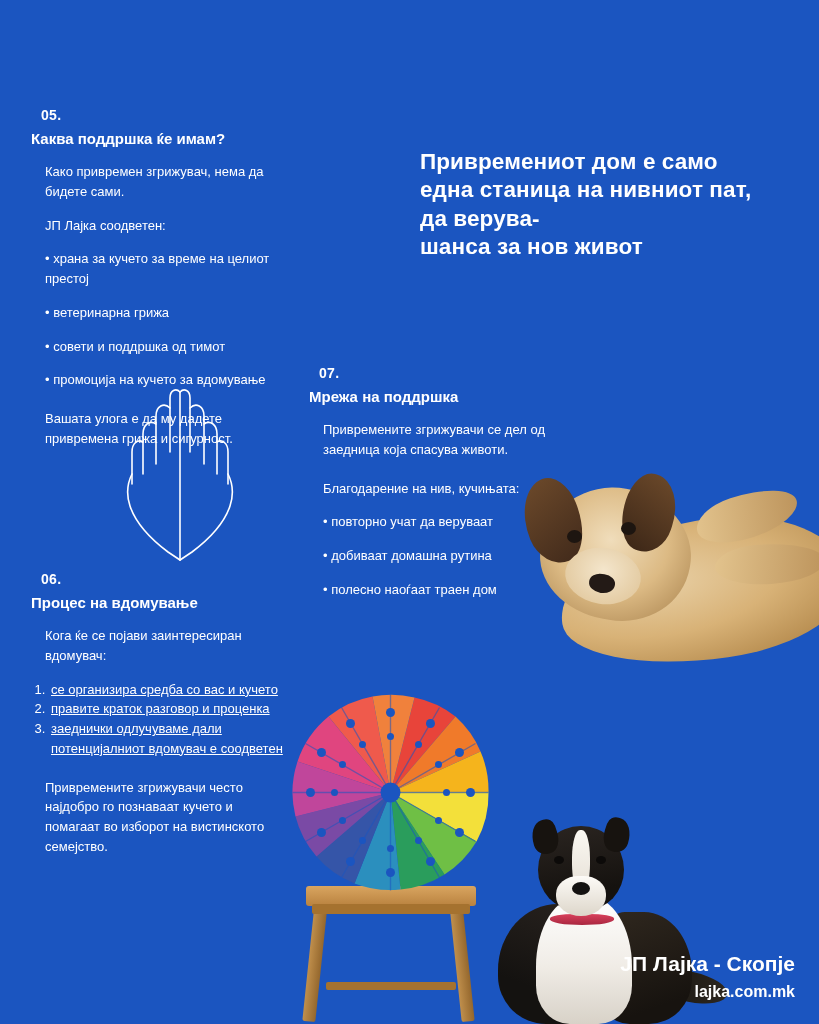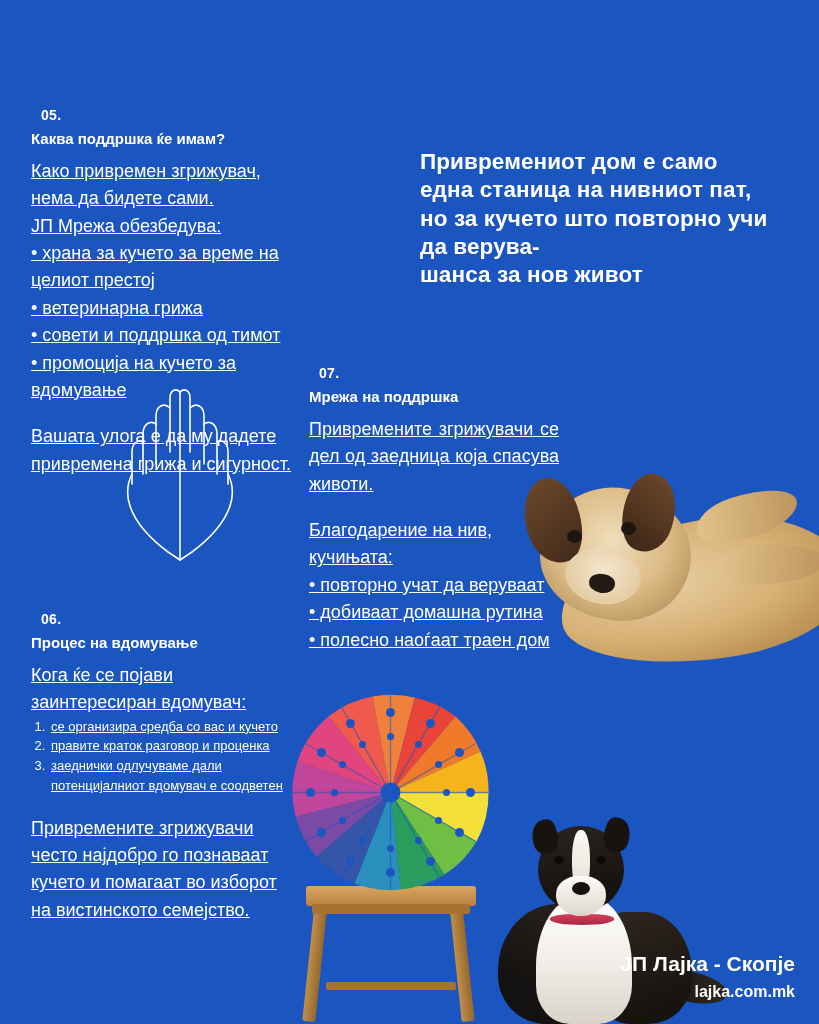--- a/index.html
+++ b/index.html
@@ -29,24 +29,23 @@
     margin: 0 0 8px 10px;
     line-height: 1;
   }
   .heading {
     font-size: 15px;
     font-weight: bold;
     margin: 0 0 10px 0;
     line-height: 1.2;
   }
   .body {
-    font-size: 18px;
+    font-size: 13px;
     line-height: 1.52;
-    margin: 0;
-    text-decoration: underline;
+    margin: 14px;
   }
 
   
   #sec05 {
     position: absolute;
     left: 31px;
     top: 108px;
     width: 265px;
   }
 
@@ -56,21 +55,21 @@
     left: 118px;
     top: 378px;
     width: 120px;
     height: 190px;
   }
 
   
   #sec06 {
     position: absolute;
     left: 31px;
-    top: 612px;
+    top: 572px;
     width: 262px;
   }
   .olist {
     margin: 0;
     padding: 0 0 0 18px;
     font-size: 13px;
     line-height: 1.52;
   }
   .olist li {
     margin: 0;
@@ -412,21 +411,21 @@
 </style>
 </head>
 <body>
 
 <div class="page">
 
   <div id="sec05">
     <div class="num">05.</div>
     <div class="heading">Каква поддршка ќе имам?</div>
     <p class="body">Како привремен згрижувач, нема да бидете сами.</p>
-    <p class="body">ЈП Мрежа обезбедува:</p>
+    <p class="body">ЈП Лајка соодветен:</p>
     <p class="body">• храна за кучето за време на целиот престој</p>
     <p class="body">• ветеринарна грижа</p>
     <p class="body">• совети и поддршка од тимот</p>
     <p class="body">• промоција на кучето за вдомување</p>
     <p class="body" style="margin-top:19px;">Вашата улога е да му дадете привремена грижа и сигурност.</p>
   </div>
 
   <div id="hands">
     <svg viewBox="0 0 120 190" width="120" height="190" fill="none" stroke="#ffffff" stroke-width="1.6" stroke-linecap="round" stroke-linejoin="round">
       <path d="M62 14 C58 10 52 12 52 20 L52 74"></path>
@@ -451,21 +450,20 @@
       <li>се организира средба со вас и кучето</li>
       <li>правите краток разговор и проценка</li>
       <li>заеднички одлучуваме дали потенцијалниот вдомувач е соодветен</li>
     </ol>
     <p class="body" style="margin-top:19px;">Привремените згрижувачи често најдобро го познаваат кучето и помагаат во изборот на вистинското семејство.</p>
   </div>
 
   <div id="quote">
     <div>Привремениот дом е само</div>
     <div>една станица на нивниот пат,</div>
-    <div>но за кучето што повторно учи</div>
     <div>да верува-</div>
     <div>шанса за нов живот</div>
   </div>
 
   <div id="sec07">
     <div class="num">07.</div>
     <div class="heading">Мрежа на поддршка</div>
     <p class="body justified">Привремените згрижувачи се дел од заедница која спасува животи.</p>
     <p class="body" style="margin-top:19px;">Благодарение на нив, кучињата:</p>
     <p class="body">• повторно учат да веруваат</p>

